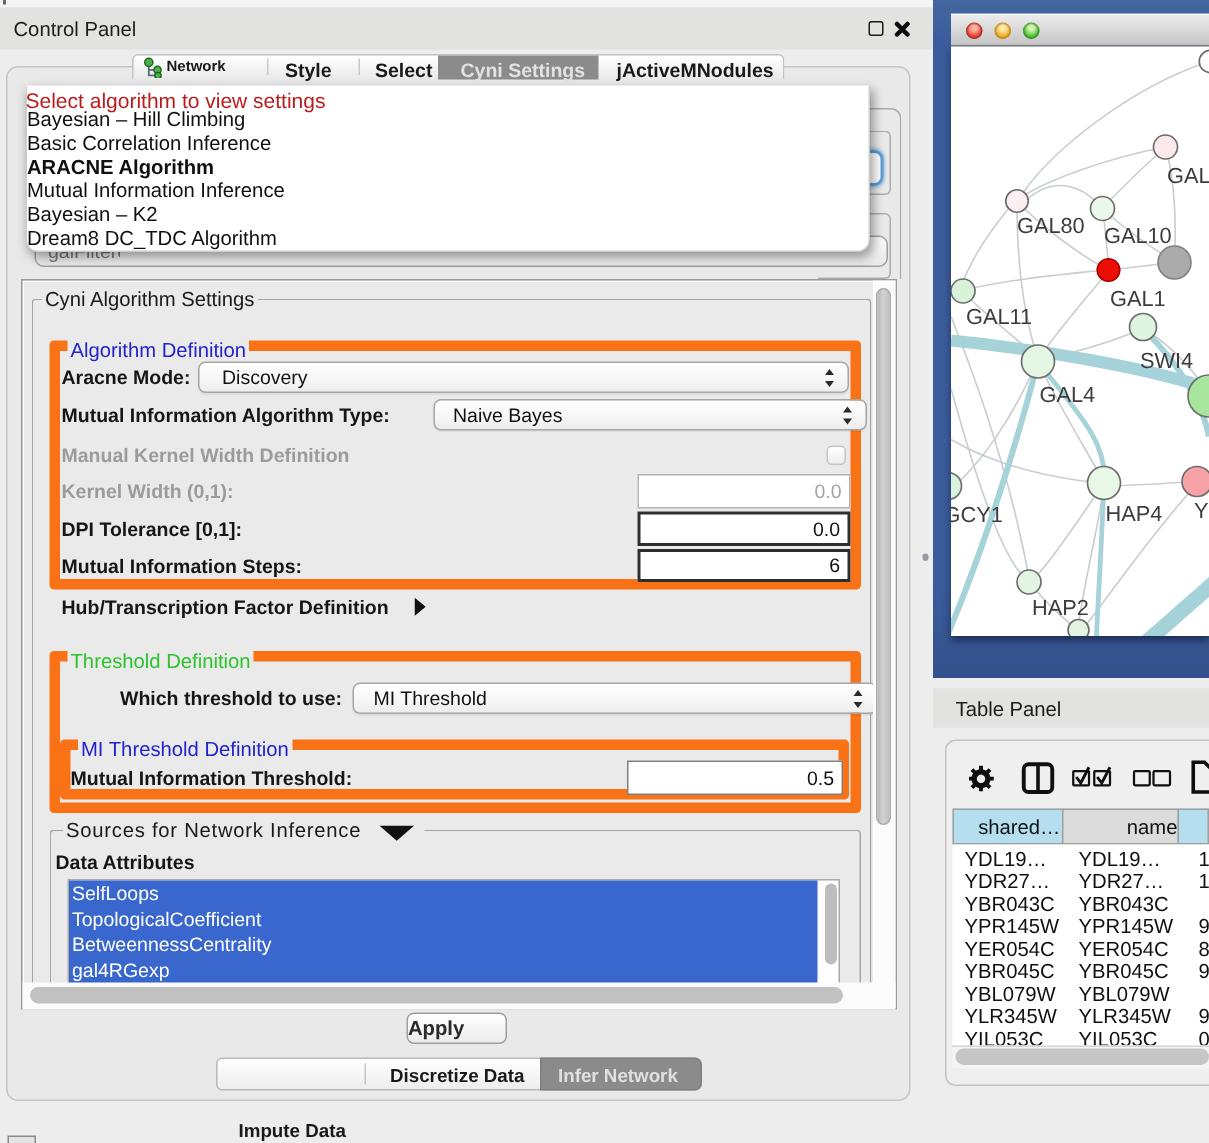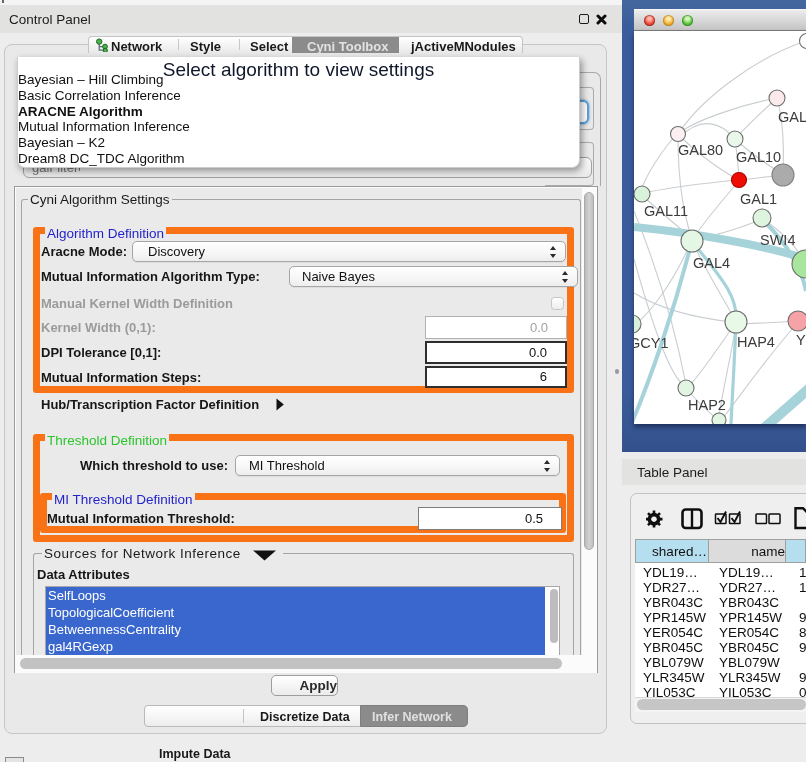--- a/index.html
+++ b/index.html
@@ -5,21 +5,21 @@
 body{position:relative;font-family:"Liberation Sans",sans-serif;background:#ededed;-webkit-font-smoothing:antialiased}
 .a{position:absolute}
 .g{position:absolute;border:7px solid #f97316;border-radius:3px}
 .gt{position:absolute;top:-8px;left:5px;background:#eaeaea;padding:0 2px;font-size:13.5px;line-height:15px;white-space:nowrap}
 .lbl{position:absolute;font-weight:bold;font-size:13px;line-height:15px;color:#161616;white-space:nowrap}
 .dis{color:#9b9b9b}
 .combo{position:absolute;height:21px;background:linear-gradient(#ffffff,#f6f6f6 60%,#ededed);border:1px solid #a6a6a6;border-radius:5px;font-size:13px;color:#111;line-height:19px;box-shadow:0 1px 1px rgba(0,0,0,.06)}
 .updn{position:absolute;right:8px;top:50%;width:7px;height:14px;margin-top:-7px}
 .updn:before{content:"";position:absolute;left:0;top:1px;border-left:3.5px solid transparent;border-right:3.5px solid transparent;border-bottom:4.5px solid #2a2a2a}
 .updn:after{content:"";position:absolute;left:0;bottom:1px;border-left:3.5px solid transparent;border-right:3.5px solid transparent;border-top:4.5px solid #2a2a2a}
-.tf{position:absolute;background:#fff;text-align:right;font-size:13px;color:#111;padding-right:18px}
+.tf{position:absolute;background:#fff;text-align:right;font-size:13px;color:#111;padding-right:5px}
 </style></head>
 <body>
 
 <div class="a" style="left:0;top:0;width:622px;height:5px;background:#f4f4f4"></div>
 <div class="a" style="left:2px;top:0;width:2px;height:3px;background:#666"></div>
 <div class="a" style="left:0;top:5px;width:622px;height:28px;background:#e2e2e1"></div>
 <div class="a" style="left:9px;top:12px;font-size:13.5px;color:#1c1c1c">Control Panel</div>
 <div class="a" style="left:579px;top:14px;width:10px;height:10px;border:1.8px solid #1a1a1a;border-radius:2px"></div>
 <svg class="a" style="left:596px;top:14px" width="11" height="11" viewBox="0 0 11 11">
     <path d="M2 2 L9 9 M9 2 L2 9" stroke="#0c0c0c" stroke-width="3" stroke-linecap="round"></path>
@@ -30,24 +30,24 @@
 <div class="a" style="left:88px;top:36px;width:435px;height:17px;background:linear-gradient(#ffffff,#e9e9e9);border:1px solid #c4c4c4;border-radius:4px 4px 0 0;border-bottom:none"></div>
 <div class="a" style="left:292px;top:37px;width:107px;height:16px;background:#8b8b8b"></div>
 <div class="a" style="left:178px;top:39px;width:1px;height:11px;background:#c8c8c8"></div>
 <div class="a" style="left:239px;top:39px;width:1px;height:11px;background:#c8c8c8"></div>
 <svg class="a" style="left:96px;top:38px" width="13" height="14" viewBox="0 0 13 14">
 <path d="M3.2 5 L3.2 12.2 L8 12.2 M3.2 8.6 L7.5 8.6" stroke="#5a6b77" stroke-width="1.2" fill="none"></path>
 <circle cx="3.2" cy="3.6" r="2.7" fill="#4fae4f" stroke="#1d6b1d" stroke-width="1"></circle>
 <circle cx="9" cy="8.6" r="2.4" fill="#4fae4f" stroke="#1d6b1d" stroke-width="1"></circle>
 <circle cx="9.3" cy="12.4" r="2.1" fill="#4fae4f" stroke="#1d6b1d" stroke-width="1"></circle>
 </svg>
-<div class="a" style="left:111px;top:39px;font-size:13px;font-weight:bold;color:#191919">Network</div>
+<div class="a" style="left:111px;top:39px;font-size:10px;font-weight:bold;color:#191919">Network</div>
 <div class="a" style="left:190px;top:39px;font-size:13px;font-weight:bold;color:#191919">Style</div>
 <div class="a" style="left:250px;top:39px;font-size:13px;font-weight:bold;color:#191919">Select</div>
-<div class="a" style="left:307px;top:39px;font-size:13px;font-weight:bold;color:#e2e2e2">Cyni Toolbox</div>
+<div class="a" style="left:307px;top:39px;font-size:13px;font-weight:bold;color:#e2e2e2">Cyni Settings</div>
 <div class="a" style="left:411px;top:39px;font-size:13px;font-weight:bold;color:#191919">jActiveMNodules</div>
 
 <div class="a" style="left:540px;top:72px;width:61px;height:114px;border:1px solid #a9a9a9;border-bottom:none;border-left:none;border-radius:0 7px 0 0;background:#e9e9e9"></div>
 <div class="a" style="left:545px;top:87px;width:49px;height:43px;border:1px solid #ababab;border-left:none;border-radius:0 4px 4px 0;background:#e9e9e9"></div>
 <div class="a" style="left:545px;top:100px;width:44px;height:24px;background:#fff;border:2.5px solid #5f9ed6;border-radius:6px;box-shadow:0 0 2px 1px rgba(96,158,214,.55)"></div>
 <div class="a" style="left:545px;top:142px;width:49px;height:44px;border:1px solid #ababab;border-left:none;border-radius:0 4px 4px 0;background:#e9e9e9"></div>
 <div class="a" style="left:23px;top:157px;width:569px;height:21px;background:linear-gradient(#fafafa,#e8e8e8);border:1px solid #9f9f9f;border-radius:6px;font-size:13px;color:#777;padding-left:8px;line-height:20px;overflow:hidden"><span style="display:inline-block;width:48px;overflow:hidden">galFiltered.sif</span></div>
 
 <div class="a" style="left:14px;top:186px;width:584px;height:487px;background:#eaeaea;border:1px solid #9b9b9b;box-shadow:inset 1px 1px 0 #fdfdfd"></div>
 
@@ -73,21 +73,21 @@
 
 <div class="lbl" style="left:41px;top:397px">Hub/Transcription Factor Definition</div>
 <svg class="a" style="left:275px;top:398px" width="10" height="13" viewBox="0 0 10 13">
     <path d="M1.5 0.5 L8.8 6.5 L1.5 12.5 Z" fill="#111"></path>
   </svg>
 
 <div class="g" style="left:33px;top:434px;width:541px;height:108px">
   <div class="gt" style="color:#2cc42c">Threshold Definition</div>
 </div>
 <div class="lbl" style="left:80px;top:458px">Which threshold to use:</div>
-<div class="combo" style="left:235px;top:455px;width:325px;padding-left:13px">MI Threshold<span class="updn"></span></div>
+<div class="combo" style="left:235px;top:455px;width:350px;padding-left:13px">MI Threshold<span class="updn"></span></div>
 <div class="g" style="left:40px;top:493px;width:526px;height:40px">
   <div class="gt" style="color:#2323cc">MI Threshold Definition</div>
 </div>
 <div class="lbl" style="left:47px;top:511px">Mutual Information Threshold:</div>
 <div class="tf" style="left:418px;top:507px;width:144px;height:23px;border:1px solid #7e7e7e;line-height:21px">0.5</div>
 
 <div class="a" style="left:33px;top:553px;width:541px;height:103px;border:1px solid #a4a4a4;border-bottom:none;border-radius:3px 3px 0 0">
   <div class="gt" style="left:8px;color:#1a1a1a;letter-spacing:0.5px">Sources for Network Inference</div>
 </div>
 <div class="a" style="left:240px;top:548px;width:43px;height:11px;background:#eaeaea"></div>
@@ -98,35 +98,35 @@
 <div class="a" style="left:45px;top:586px;width:515px;height:71px;background:#fff;border:1px solid #a8a8a8"></div>
 <div class="a" style="left:46px;top:587px;width:499px;height:69px;background:#3a67cd"></div>
 <div class="a" style="left:48px;top:587px;font-size:13px;line-height:17px;color:#fff">SelfLoops<br>TopologicalCoefficient<br>BetweennessCentrality<br>gal4RGexp</div>
 <div class="a" style="left:550px;top:589px;width:8px;height:54px;background:#bdbdbd;border-radius:4px"></div>
 
 <div class="a" style="left:582px;top:187px;width:15px;height:485px;background:#fbfbfb"></div>
 <div class="a" style="left:584px;top:192px;width:10px;height:358px;background:linear-gradient(90deg,#b9b9b9,#d2d2d2 50%,#bfbfbf);border:1px solid #aaa;border-radius:5.5px"></div>
 <div class="a" style="left:15px;top:655px;width:582px;height:18px;background:#fbfbfb"></div>
 <div class="a" style="left:20px;top:658px;width:542px;height:11px;background:#c2c2c2;border-radius:5.5px"></div>
 
-<div class="a" style="left:271px;top:675px;width:67px;height:21px;background:linear-gradient(#ffffff,#ebebeb);border:1px solid #9d9d9d;border-radius:5px;text-align:right;font-size:13.5px;font-weight:bold;color:#2a2a2a;line-height:19px">Apply</div>
+<div class="a" style="left:271px;top:675px;width:67px;height:21px;background:linear-gradient(#ffffff,#ebebeb);border:1px solid #9d9d9d;border-radius:5px;text-align:left;font-size:13.5px;font-weight:bold;color:#2a2a2a;line-height:19px">Apply</div>
 
 <div class="a" style="left:144px;top:705px;width:324px;height:22px;background:linear-gradient(#ffffff,#ededed);border:1px solid #b9b9b9;border-radius:4px"></div>
 <div class="a" style="left:360px;top:705px;width:108px;height:22px;background:#8b8b8b;border-radius:0 5px 5px 0;border:1px solid #7e7e7e"></div>
 <div class="a" style="left:243px;top:709px;width:1px;height:14px;background:#c4c4c4"></div>
 <div class="a" style="left:159px;top:747px;font-size:12.5px;font-weight:bold;color:#191919">Impute Data</div>
 <div class="a" style="left:260px;top:710px;font-size:12.5px;font-weight:bold;color:#191919">Discretize Data</div>
 <div class="a" style="left:372px;top:710px;font-size:12.5px;font-weight:bold;color:#e0e0e0">Infer Network</div>
 
 <div class="a" style="left:5px;top:757px;width:19px;height:10px;background:#e4e4e4;border:1.5px solid #8a8a8a"></div>
 
 <div class="a" style="left:615px;top:369px;width:4px;height:5px;background:#9a9aa2;border-radius:2px"></div>
 
 <div class="a" style="left:17px;top:57px;width:563px;height:111px;background:#ffffff;border:1px solid #cdcdcd;border-top:none;border-radius:0 0 8px 8px;box-shadow:2px 3px 7px rgba(0,0,0,.4);z-index:40"></div>
-<div class="a" style="left:17px;top:59px;width:563px;text-align:center;font-size:19px;color:#0f172a;z-index:41">Select algorithm to view settings</div>
+<div class="a" style="left:17px;top:59px;width:563px;text-align:left;font-size:14px;color:#b91c1c;z-index:41">Select algorithm to view settings</div>
 <div class="a" style="left:18px;top:72px;font-size:13.5px;color:#101010;line-height:15.8px;z-index:41">Bayesian – Hill Climbing<br>Basic Correlation Inference<br><b>ARACNE Algorithm</b><br>Mutual Information Inference<br>Bayesian – K2<br>Dream8 DC_TDC Algorithm</div>
 
 <div class="a" style="left:622px;top:0;width:184px;height:452px;background:linear-gradient(#44679f,#3b5c9c 26px,#3b5c9c 86%,#33518c)"></div>
 
 <div class="a" style="left:634px;top:9px;width:172px;height:22px;background:linear-gradient(#ececec,#c4c4c4);border-top:1px solid #f8f8f8;border-bottom:1px solid #7d7d7d"></div>
 <div class="a" style="left:644px;top:14.5px;width:11px;height:11px;border-radius:50%;background:radial-gradient(circle at 50% 32%,#ffb3a6 18%,#ee5042 55%,#c62d22);box-shadow:inset 0 0 1px 1px rgba(120,20,10,.55)"></div>
 <div class="a" style="left:663px;top:14.5px;width:11px;height:11px;border-radius:50%;background:radial-gradient(circle at 50% 32%,#ffe9a8 18%,#f5b63b 55%,#d78f1c);box-shadow:inset 0 0 1px 1px rgba(150,100,10,.55)"></div>
 <div class="a" style="left:682px;top:14.5px;width:11px;height:11px;border-radius:50%;background:radial-gradient(circle at 50% 32%,#d4f5b5 18%,#5ec943 55%,#3d9b28);box-shadow:inset 0 0 1px 1px rgba(30,110,20,.55)"></div>
 
 <svg class="a" style="left:634px;top:31px;background:#fff;box-shadow:0 3px 5px rgba(0,0,20,.45)" width="172" height="393" viewBox="0 0 172 393">

